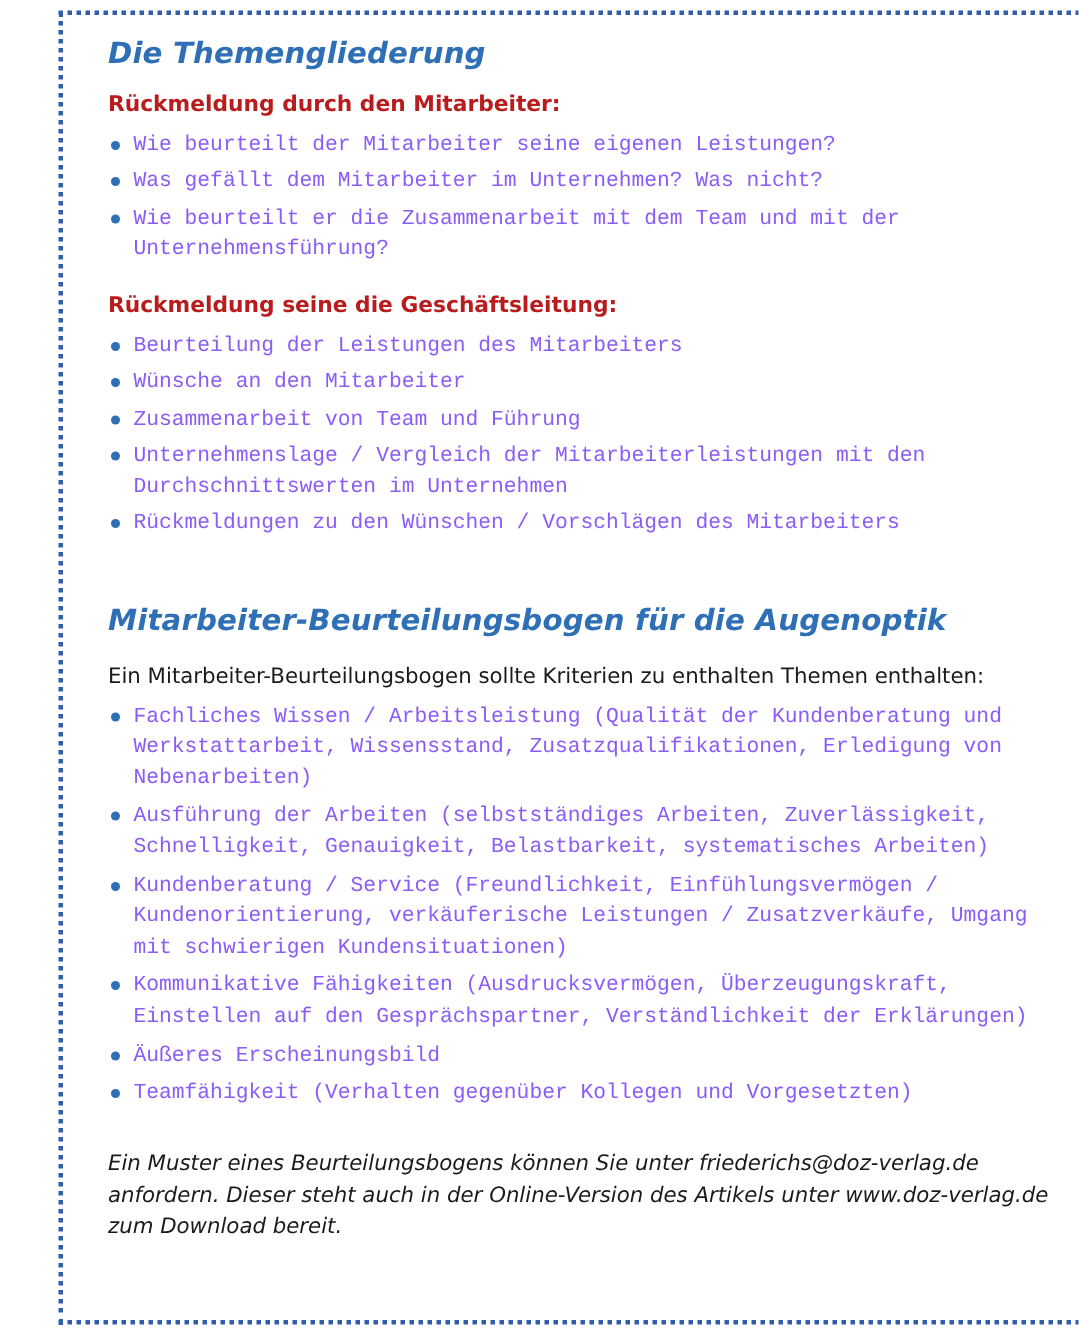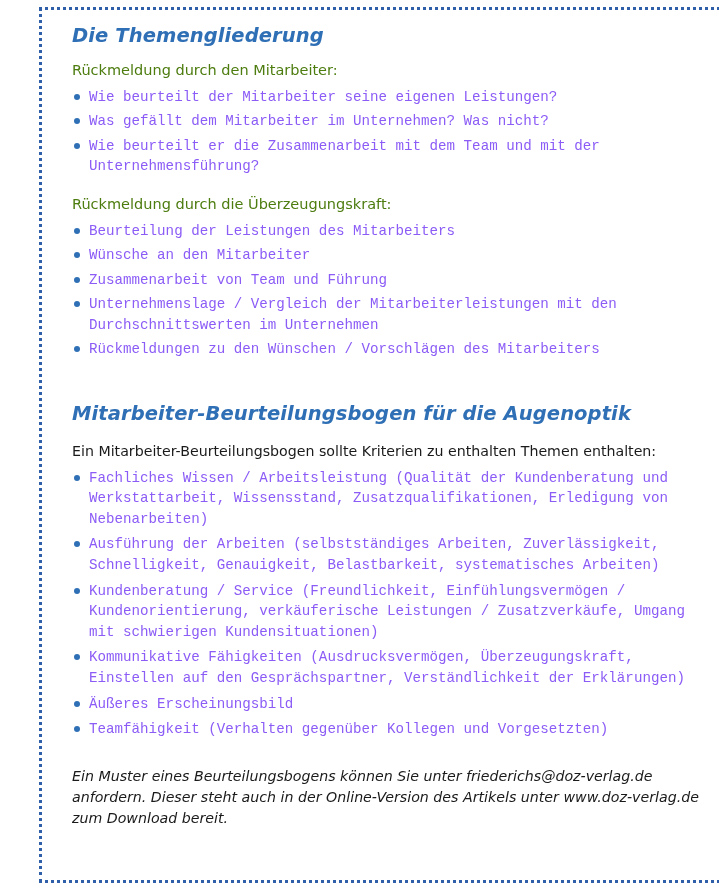--- a/index.html
+++ b/index.html
@@ -43,22 +43,22 @@
     color: #2f6fb5;
     margin: 8px 0 14px 0;
     letter-spacing: 0.1px;
   }
   h2.section-title.second {
     margin-top: 42px;
     margin-bottom: 16px;
   }
   .subhead {
     font-size: 14.5px;
-    font-weight: normal;
-    color: #4d7c0f;
+    font-weight: bold;
+    color: #b91c1c;
     margin: 0 0 6px 0;
     line-height: 1.35;
   }
   .subhead.spaced {
     margin-top: 18px;
   }
   .intro {
     font-size: 14.2px;
     color: #1a1a1a;
     margin: 0 0 6px 0;
@@ -109,21 +109,21 @@
     <h2 class="section-title">Die Themengliederung</h2>
 
     <p class="subhead">Rückmeldung durch den Mitarbeiter:</p>
 
     <ul class="bullets">
       <li>Wie beurteilt der Mitarbeiter seine eigenen Leistungen?</li>
       <li>Was gefällt dem Mitarbeiter im Unternehmen? Was nicht?</li>
       <li>Wie beurteilt er die Zusammenarbeit mit dem Team und mit der Unternehmensführung?</li>
     </ul>
 
-    <p class="subhead spaced">Rückmeldung durch die Überzeugungskraft:</p>
+    <p class="subhead spaced">Rückmeldung seine die Geschäftsleitung:</p>
 
     <ul class="bullets">
       <li>Beurteilung der Leistungen des Mitarbeiters</li>
       <li>Wünsche an den Mitarbeiter</li>
       <li>Zusammenarbeit von Team und Führung</li>
       <li>Unternehmenslage / Vergleich der Mitarbeiterleistungen mit den Durchschnittswerten im Unternehmen</li>
       <li>Rückmeldungen zu den Wünschen / Vorschlägen des Mitarbeiters</li>
     </ul>
 
     <h2 class="section-title second">Mitarbeiter-Beurteilungsbogen für die Augenoptik</h2>

